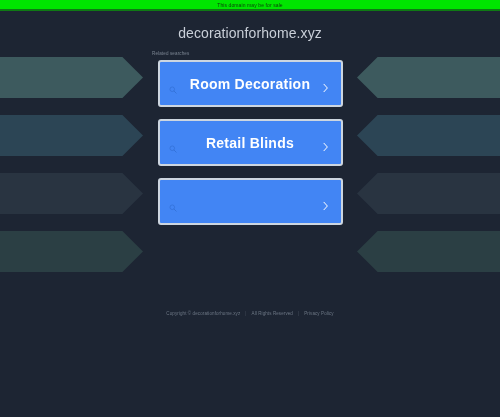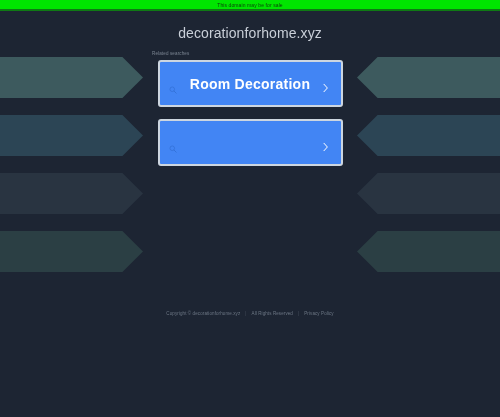--- a/index.html
+++ b/index.html
@@ -201,20 +201,34 @@
         </svg>
       </span>
       <span class="result-label">Room Decoration</span>
       <span class="result-chevron">
         <svg viewBox="0 0 10 16" width="7" height="10" aria-hidden="true">
           <polyline points="2.5,2 8,8 2.5,14" fill="none" stroke="#ffffff" stroke-width="1.6" stroke-linecap="round" stroke-linejoin="round"></polyline>
         </svg>
       </span>
     </a>
 
+    <a class="result-link" href="#">
+      <span class="result-search-icon">
+        <svg viewBox="0 0 16 16" width="8" height="8" aria-hidden="true">
+          <circle cx="6.5" cy="6.5" r="4.6" fill="none" stroke="#1a4fa8" stroke-width="1.7"></circle>
+          <line x1="10" y1="10" x2="14.5" y2="14.5" stroke="#1a4fa8" stroke-width="1.9" stroke-linecap="round"></line>
+        </svg>
+      </span>
+      <span class="result-label">Retail Blinds</span>
+      <span class="result-chevron">
+        <svg viewBox="0 0 10 16" width="7" height="10" aria-hidden="true">
+          <polyline points="2.5,2 8,8 2.5,14" fill="none" stroke="#ffffff" stroke-width="1.6" stroke-linecap="round" stroke-linejoin="round"></polyline>
+        </svg>
+      </span>
+    </a>
 
     <a class="result-link" href="#">
       <span class="result-search-icon">
         <svg viewBox="0 0 16 16" width="8" height="8" aria-hidden="true">
           <circle cx="6.5" cy="6.5" r="4.6" fill="none" stroke="#1a4fa8" stroke-width="1.7"></circle>
           <line x1="10" y1="10" x2="14.5" y2="14.5" stroke="#1a4fa8" stroke-width="1.9" stroke-linecap="round"></line>
         </svg>
       </span>
       <span class="result-chevron">
         <svg viewBox="0 0 10 16" width="7" height="10" aria-hidden="true">

